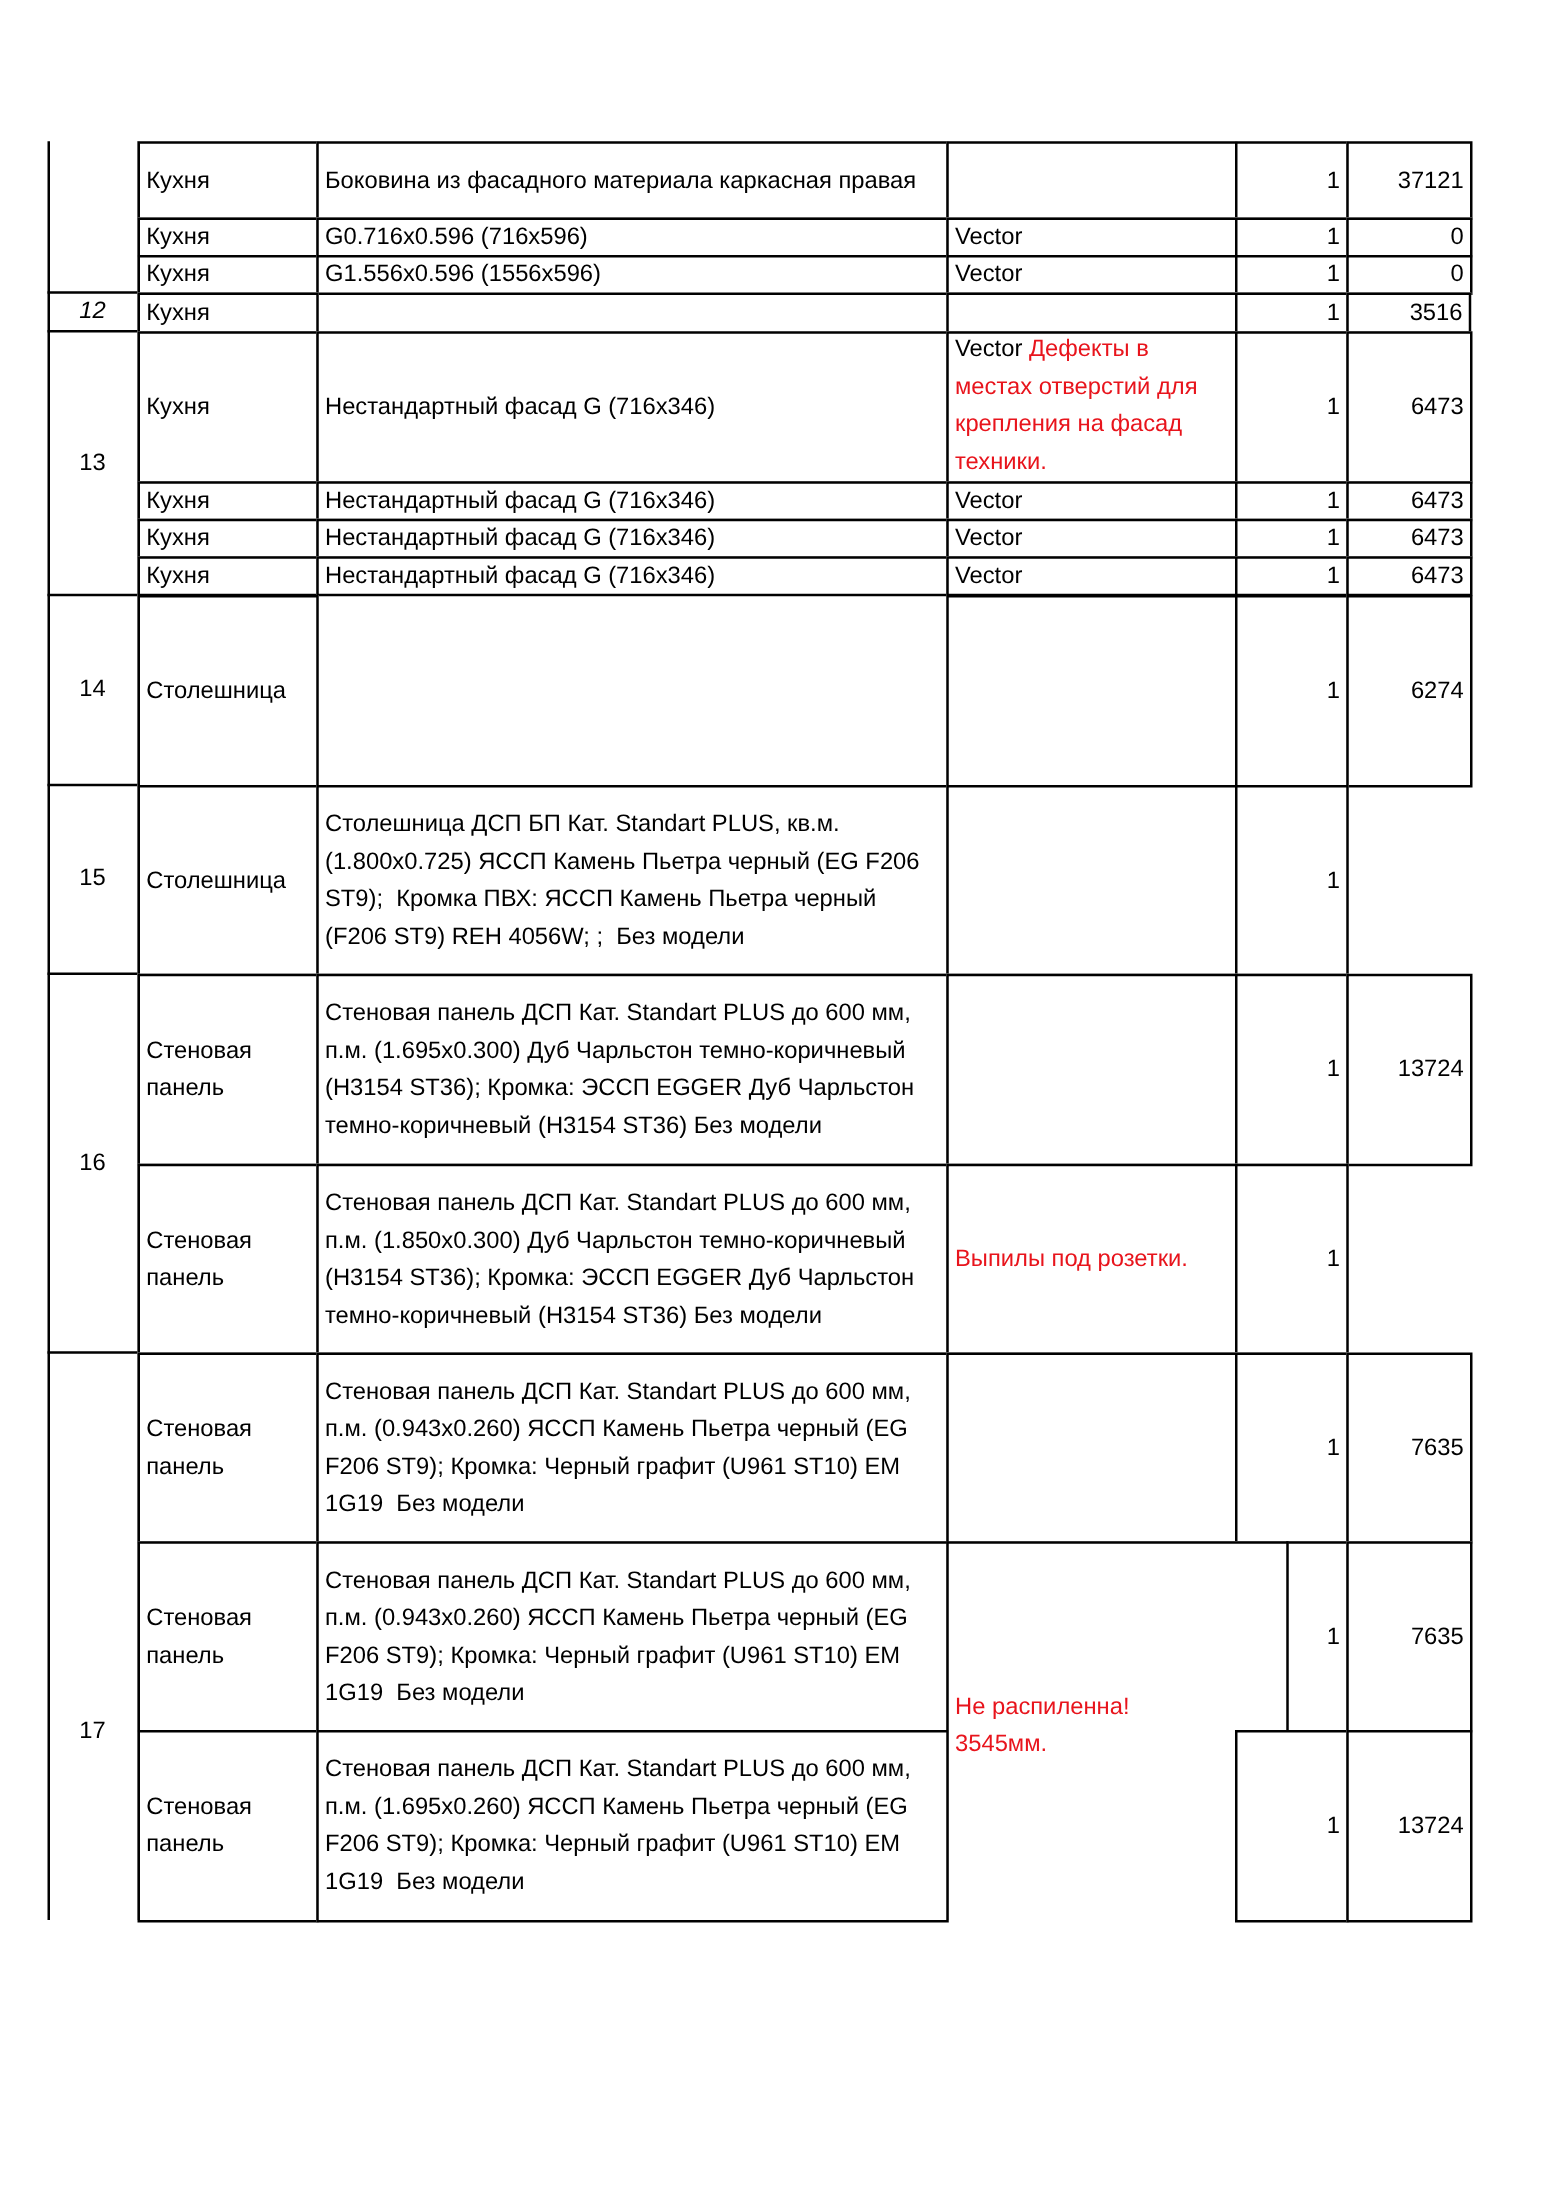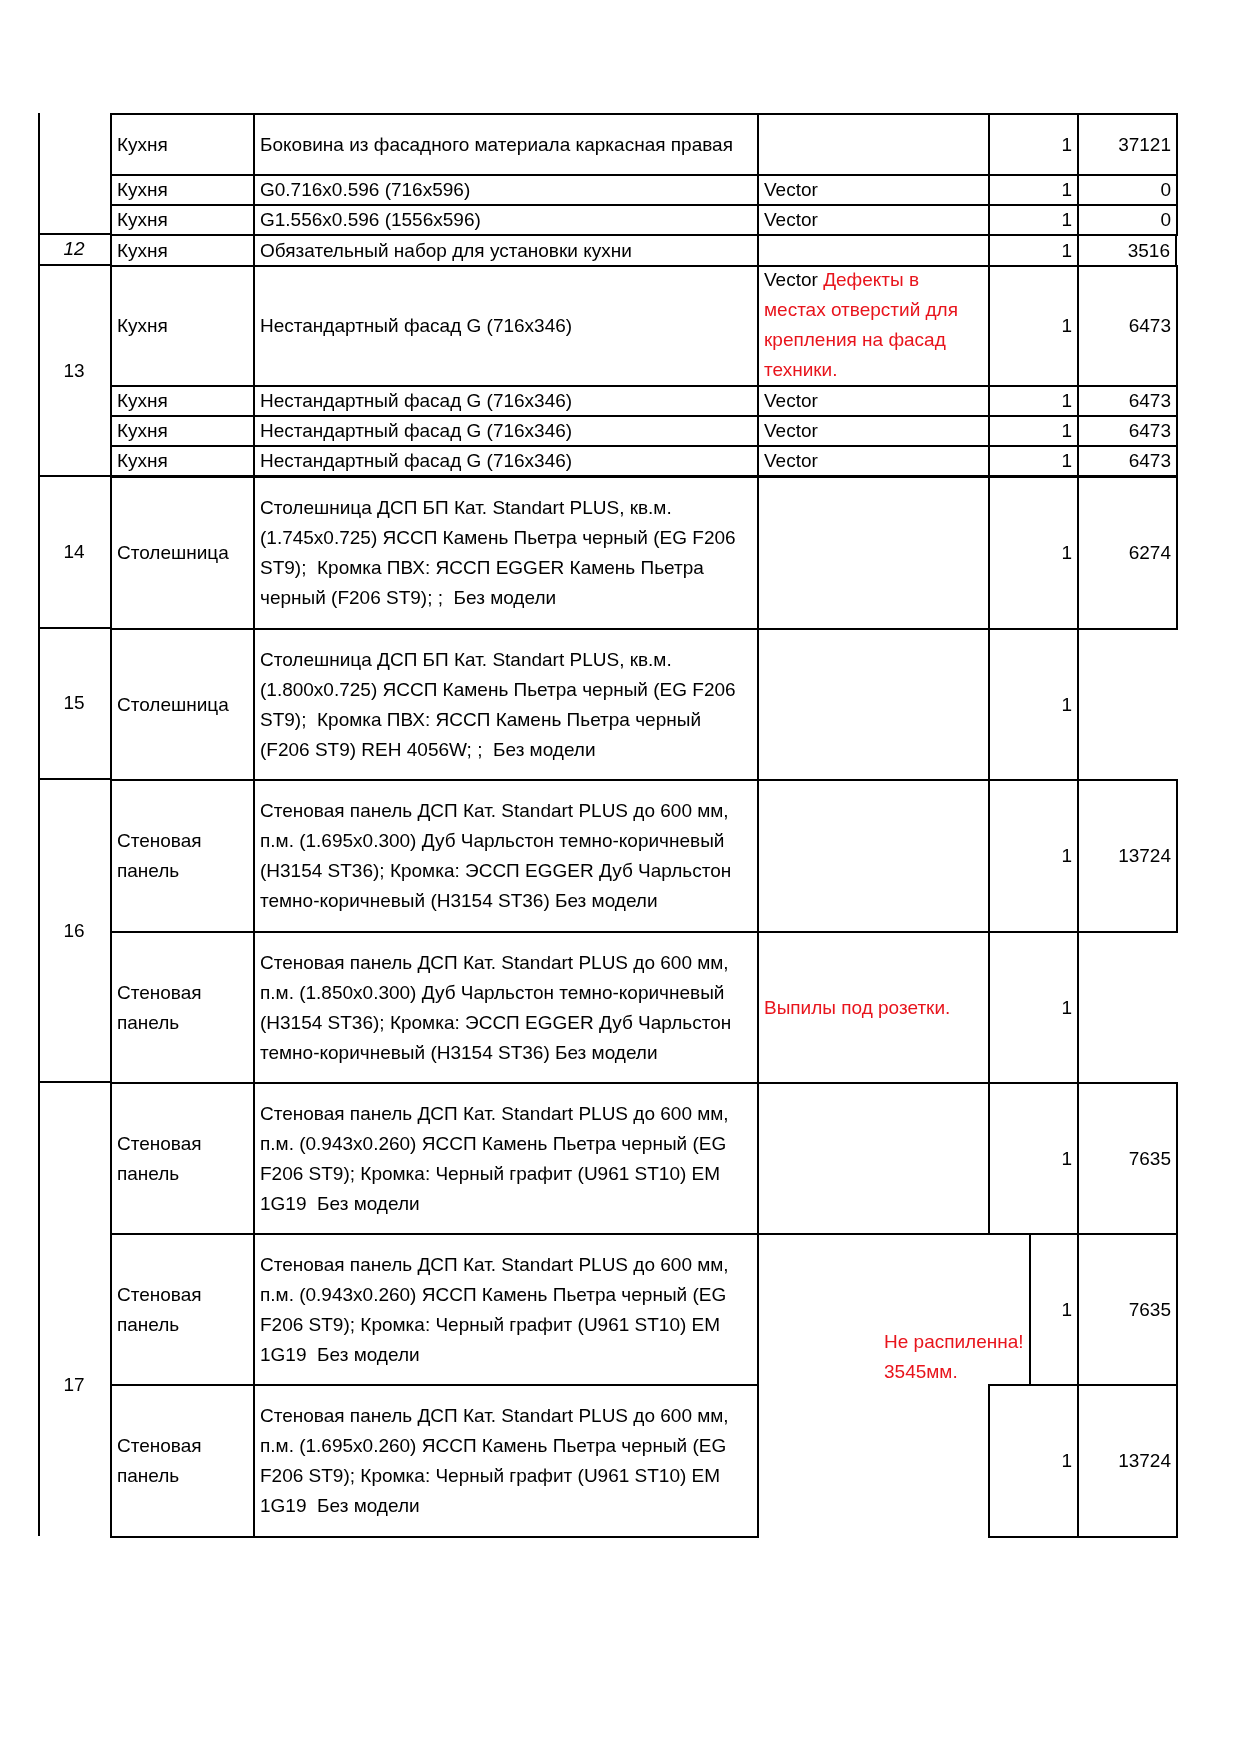--- a/index.html
+++ b/index.html
@@ -81,23 +81,20 @@
   <div class="cell right" style="left:988px; top:204px; width:91px; height:32px;">
       <span class="txt">1</span>
     </div>
   <div class="cell right" style="left:1077px; top:204px; width:101px; height:32px;">
       <span class="txt">0</span>
     </div>
 
   <div class="cell" style="left:110px; top:234px; width:145px; height:33px;">
       <span class="txt">Кухня</span>
     </div>
-  <div class="cell" style="left:253px; top:234px; width:506px; height:33px;">
-      <span class="txt">Обязательный набор для установки кухни</span>
-    </div>
   <div class="cell" style="left:757px; top:234px; width:233px; height:33px;">
       <span class="txt"></span>
     </div>
   <div class="cell right" style="left:988px; top:234px; width:91px; height:33px;">
       <span class="txt">1</span>
     </div>
   <div class="cell right" style="left:1077px; top:234px; width:100px; height:33px;">
       <span class="txt">3516</span>
     </div>
 
@@ -161,23 +158,20 @@
   <div class="cell right" style="left:988px; top:445px; width:91px; height:32px;">
       <span class="txt">1</span>
     </div>
   <div class="cell right" style="left:1077px; top:445px; width:101px; height:32px;">
       <span class="txt">6473</span>
     </div>
 
   <div class="cell" style="left:110px; top:476px; width:145px; height:154px;">
       <span class="txt">Столешница</span>
     </div>
-  <div class="cell" style="left:253px; top:476px; width:506px; height:154px;">
-      <span class="txt">Столешница ДСП БП Кат. Standart PLUS, кв.м. (1.745x0.725) ЯССП Камень Пьетра черный (EG F206 ST9);  Кромка ПВХ: ЯССП EGGER Камень Пьетра черный (F206 ST9); ;  Без модели</span>
-    </div>
   <div class="cell" style="left:757px; top:476px; width:233px; height:154px;">
       <span class="txt"></span>
     </div>
   <div class="cell right" style="left:988px; top:476px; width:91px; height:154px;">
       <span class="txt">1</span>
     </div>
   <div class="cell right" style="left:1077px; top:476px; width:101px; height:154px;">
       <span class="txt">6274</span>
     </div>
 
@@ -245,21 +239,21 @@
   <div class="cell" style="left:253px; top:1233px; width:506px; height:153px;">
       <span class="txt">Стеновая панель ДСП Кат. Standart PLUS до 600 мм, п.м. (0.943x0.260) ЯССП Камень Пьетра черный (EG F206 ST9); Кромка: Черный графит (U961 ST10) EM 1G19  Без модели</span>
     </div>
   <div class="cell right" style="left:988px; top:1233px; width:91px; height:153px;">
       <span class="txt">1</span>
     </div>
   <div class="cell right" style="left:1077px; top:1233px; width:101px; height:153px;">
       <span class="txt">7635</span>
     </div>
 
-  <div class="cell nb-bottom" style="left:757px; top:1233px; width:274px; height:303px; align-items:flex-start; padding-top:92px;justify-content:flex-end;">
+  <div class="cell nb-bottom" style="left:757px; top:1233px; width:274px; height:303px; align-items:flex-start; padding-top:116px;">
       <span class="txt red" style="width:140px;">Не распиленна! 3545мм.</span>
     </div>
 
   <div class="cell" style="left:110px; top:1384px; width:145px; height:154px;">
       <span class="txt">Стеновая панель</span>
     </div>
   <div class="cell" style="left:253px; top:1384px; width:506px; height:154px;">
       <span class="txt">Стеновая панель ДСП Кат. Standart PLUS до 600 мм, п.м. (1.695x0.260) ЯССП Камень Пьетра черный (EG F206 ST9); Кромка: Черный графит (U961 ST10) EM 1G19  Без модели</span>
     </div>
   <div class="cell right" style="left:988px; top:1384px; width:91px; height:154px;">

